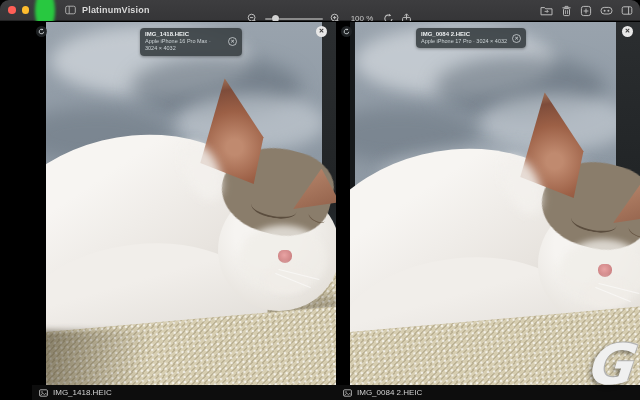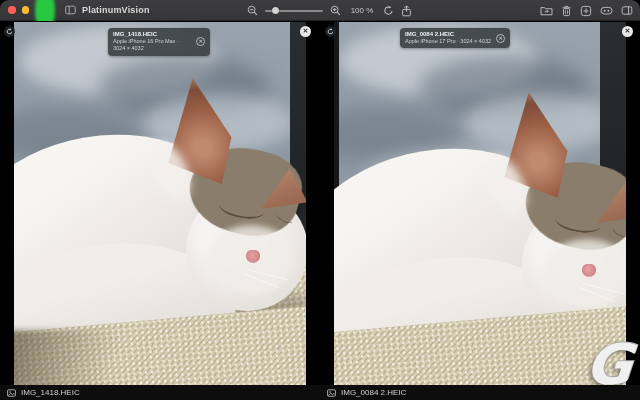--- a/index.html
+++ b/index.html
@@ -6,31 +6,31 @@
   html,body { width:640px; height:400px; background:#000; font-family:"Liberation Sans", sans-serif; overflow:hidden; }
   .window { position:relative; width:640px; height:400px; background:#000; border-radius:9px 9px 0 0; overflow:hidden; }
 
   
   .titlebar { position:relative; height:21px; background:linear-gradient(#3d3d3f,#363638); display:flex; align-items:center; padding:0 8px; border-bottom:1px solid #232324; }
   .lights { display:flex; gap:6px; align-items:center; }
   .light { width:7.5px; height:7.5px; border-radius:50%; }
   .light.red { background:#ff5f57; } .light.yellow { background:#febc2e; } .light.green { background:#28c840; }
   .proxy { margin-left:10px; display:flex; align-items:center; }
   .apptitle { margin-left:6px; font-size:9px; font-weight:bold; color:#d9d9d9; letter-spacing:.2px; }
-  .center-controls { position:absolute; left:247px; top:0; height:21px; display:flex; align-items:center; gap:7px; }
+  .center-controls { position:absolute; left:247px; top:8px; height:21px; display:flex; align-items:center; gap:7px; }
   .slider { position:relative; width:58px; height:8px; }
   .slider .track { position:absolute; top:3.5px; left:0; right:0; height:1.5px; background:#8a8a8a; border-radius:1px; }
   .slider .handle { position:absolute; top:0.5px; left:7px; width:7px; height:7px; border-radius:50%; background:#d2d2d2; box-shadow:0 0 1px #000; }
   .zoomtext { font-size:8px; color:#c9c9c9; width:28px; text-align:center; white-space:nowrap; }
   .right-controls { position:absolute; right:7px; top:0; height:21px; display:flex; align-items:center; gap:8px; }
   .tb-icon { display:flex; align-items:center; justify-content:center; }
   .tb-icon svg { display:block; }
 
   
-  .content { position:relative; display:flex; height:289px; background:#000; }
+  .content { position:relative; display:flex; height:289px; background:#000;margin-left:32px; }
   .pane { position:relative; width:320px; height:379px; background:#000; overflow:hidden; }
 
   .photo { position:absolute; top:1px; left:14px; width:292px; height:363px; overflow:hidden; background:#8e99a3; }
   .abs { position:absolute; }
 
   
   .sky { inset:0; background:linear-gradient(180deg,#99a3ad 0%,#8d98a3 35%,#959ea7 65%,#a2a9af 100%); }
   .cloud { border-radius:50%; }
   .c1 { left:5px; top:4px; width:200px; height:70px; background:rgba(231,235,239,.55); filter:blur(8px); }
   .c2 { left:130px; top:72px; width:150px; height:58px; background:rgba(216,222,228,.5); filter:blur(8px); }

